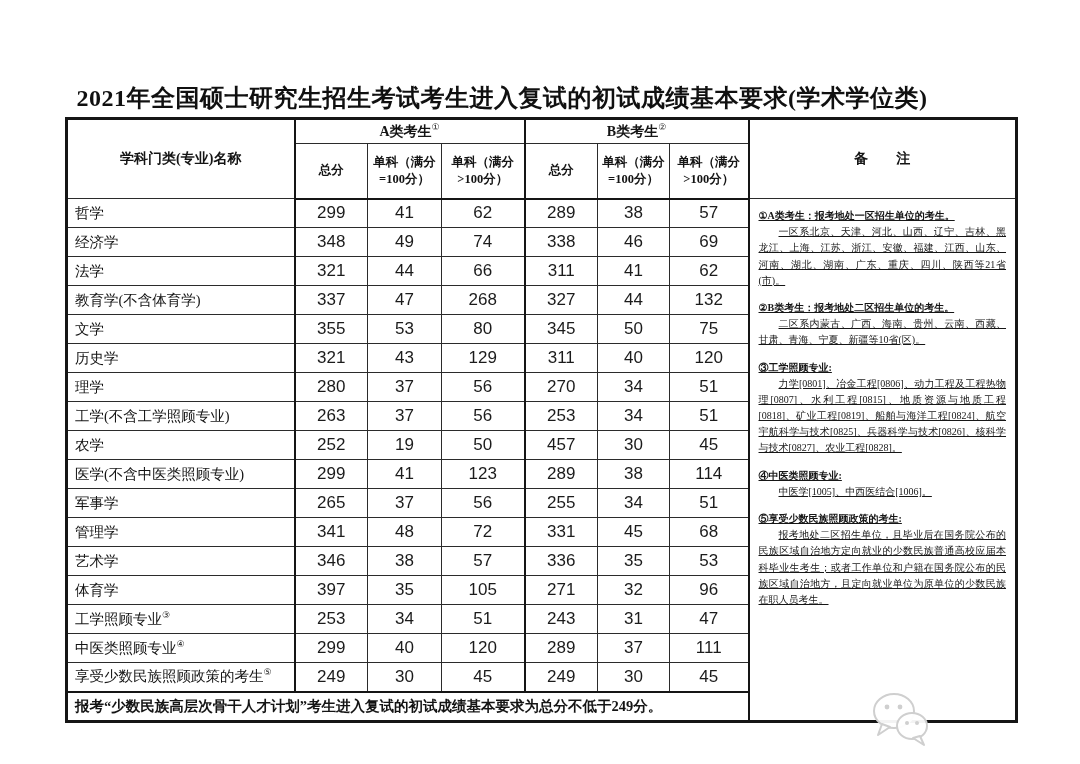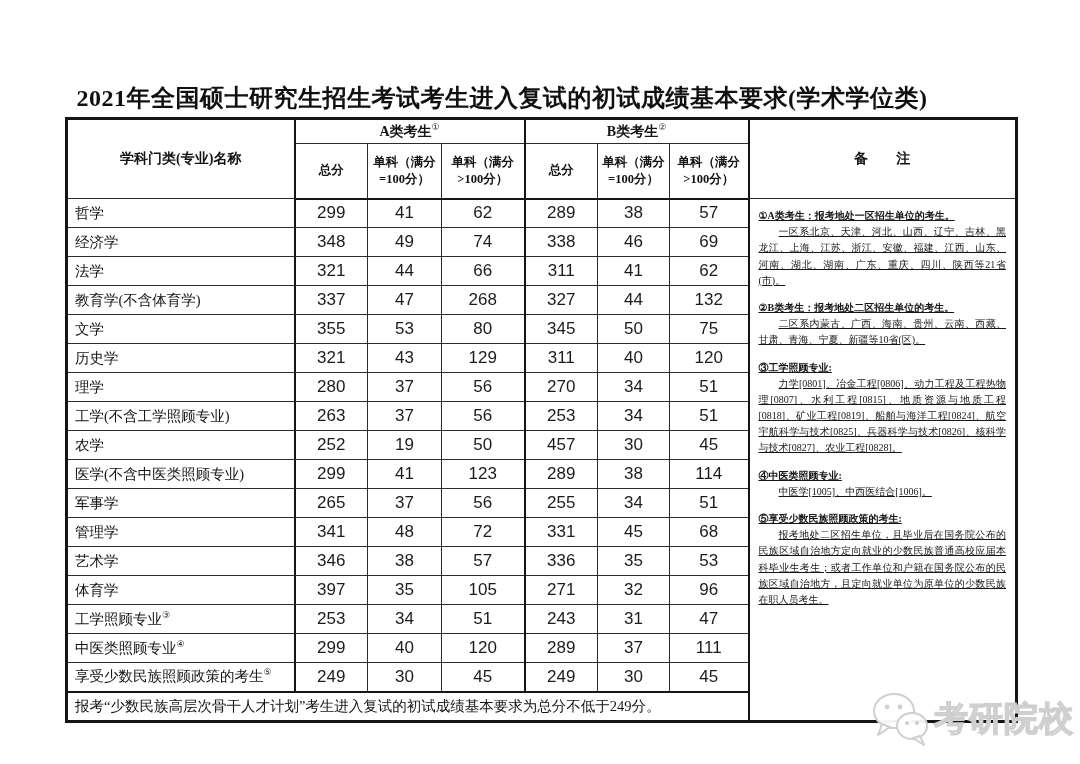--- a/index.html
+++ b/index.html
@@ -40,21 +40,21 @@
   }
   td.label sup { font-size:9px; }
   td.num {
     font-family:"Liberation Sans","DejaVu Sans",sans-serif;
     font-size:17px; text-align:center; vertical-align:middle; color:#1b1b1b;
   }
 
   
   .bl-thick { border-left:2.5px solid #151515 !important; }
   tr.head-row-2 th { border-bottom:2.5px solid #151515; }
-  tr.footer-row td { border-top:2.5px solid #151515; }
+  tr.footer-row td { border-top:2.5px solid #151515;font-weight:bold; }
 
   tr.footer-row { height:30px; }
   td.footer-cell {
     font-size:14.5px; padding-left:7px; vertical-align:middle; text-align:left;
   }
 
   td.notes-cell {
     vertical-align:top; padding:9px 9px 4px 9px;
     font-size:10px; line-height:1.62; color:#161616; text-align:justify;text-decoration:underline;
   }
@@ -295,16 +295,15 @@
     <svg width="66" height="60" viewBox="0 0 66 60">
       <ellipse cx="26" cy="22" rx="20" ry="17" fill="rgba(255,255,255,0.95)" stroke="#cfcfcf" stroke-width="2"></ellipse>
       <path d="M14 35 L10 46 L22 38 Z" fill="rgba(255,255,255,0.95)" stroke="#cfcfcf" stroke-width="2" stroke-linejoin="round"></path>
       <circle cx="19" cy="18" r="2.4" fill="#cfcfcf"></circle>
       <circle cx="32" cy="18" r="2.4" fill="#cfcfcf"></circle>
       <ellipse cx="44" cy="37" rx="15" ry="13" fill="rgba(255,255,255,0.95)" stroke="#cfcfcf" stroke-width="2"></ellipse>
       <path d="M52 47 L56 56 L45 49 Z" fill="rgba(255,255,255,0.95)" stroke="#cfcfcf" stroke-width="2" stroke-linejoin="round"></path>
       <circle cx="39" cy="34" r="2" fill="#cfcfcf"></circle>
       <circle cx="49" cy="34" r="2" fill="#cfcfcf"></circle>
     </svg>
-    <span class="wm-text">考研院校</span>
   </div>
 
 </div>
 
 </body></html>

